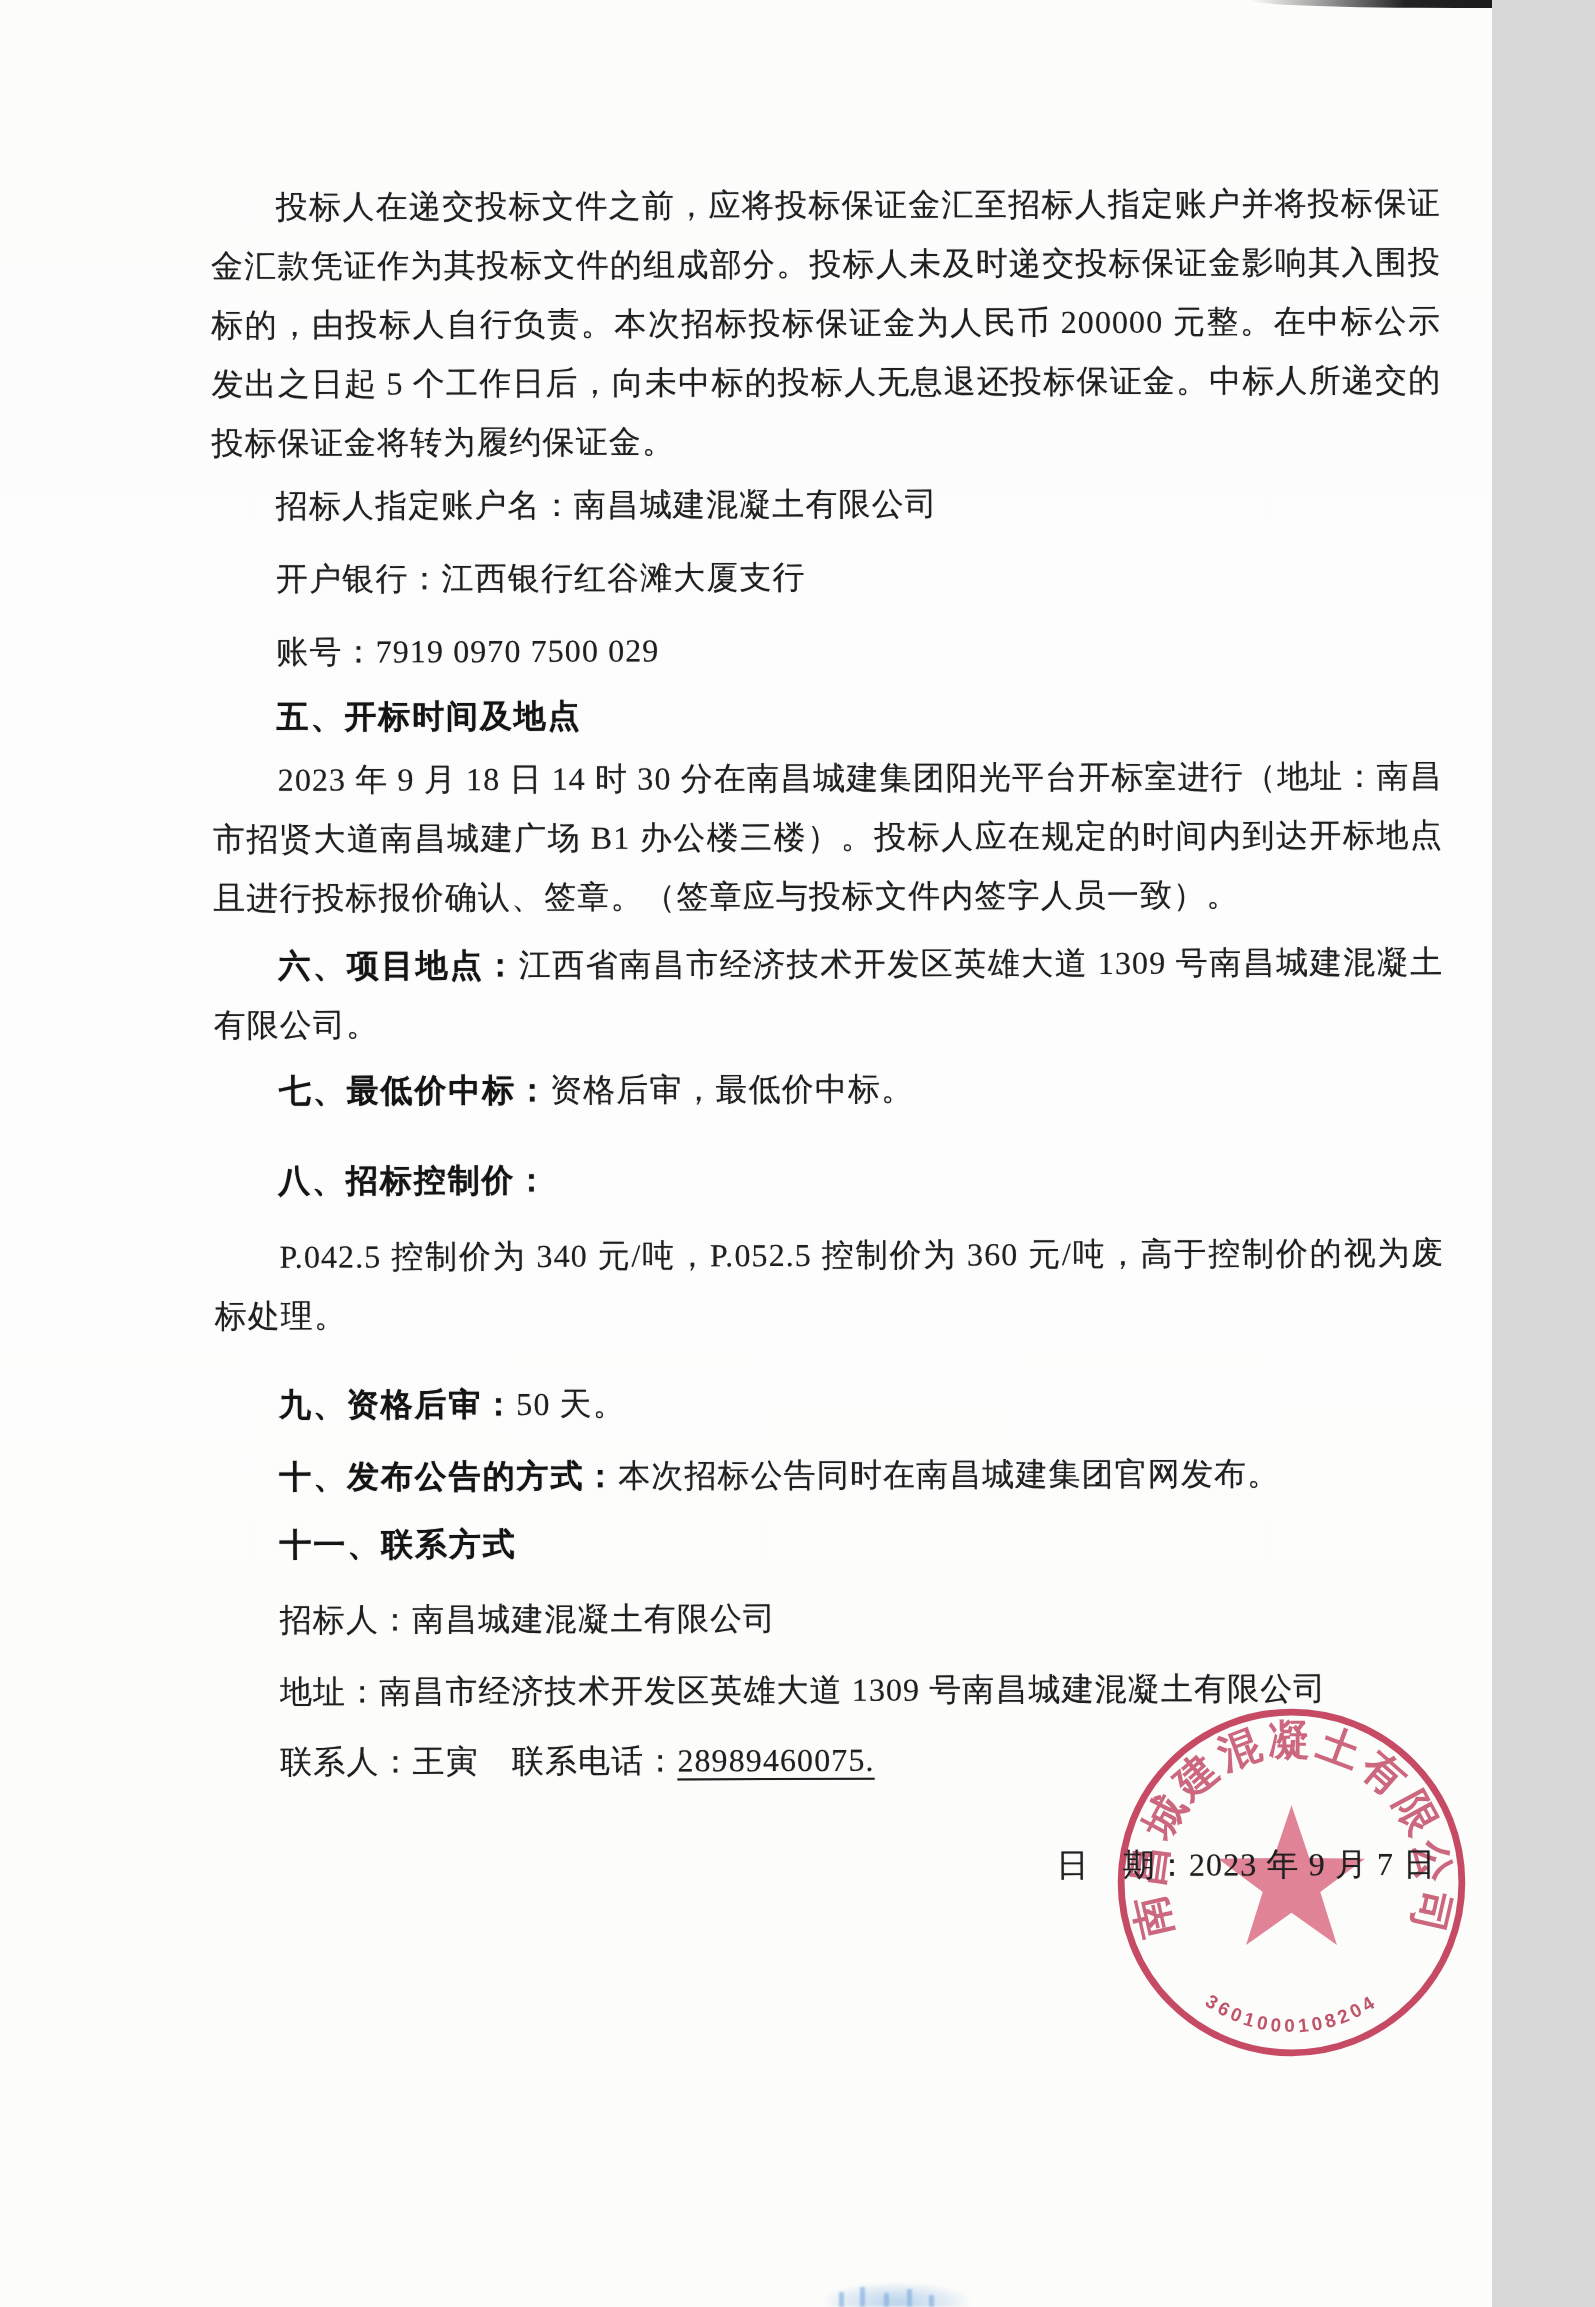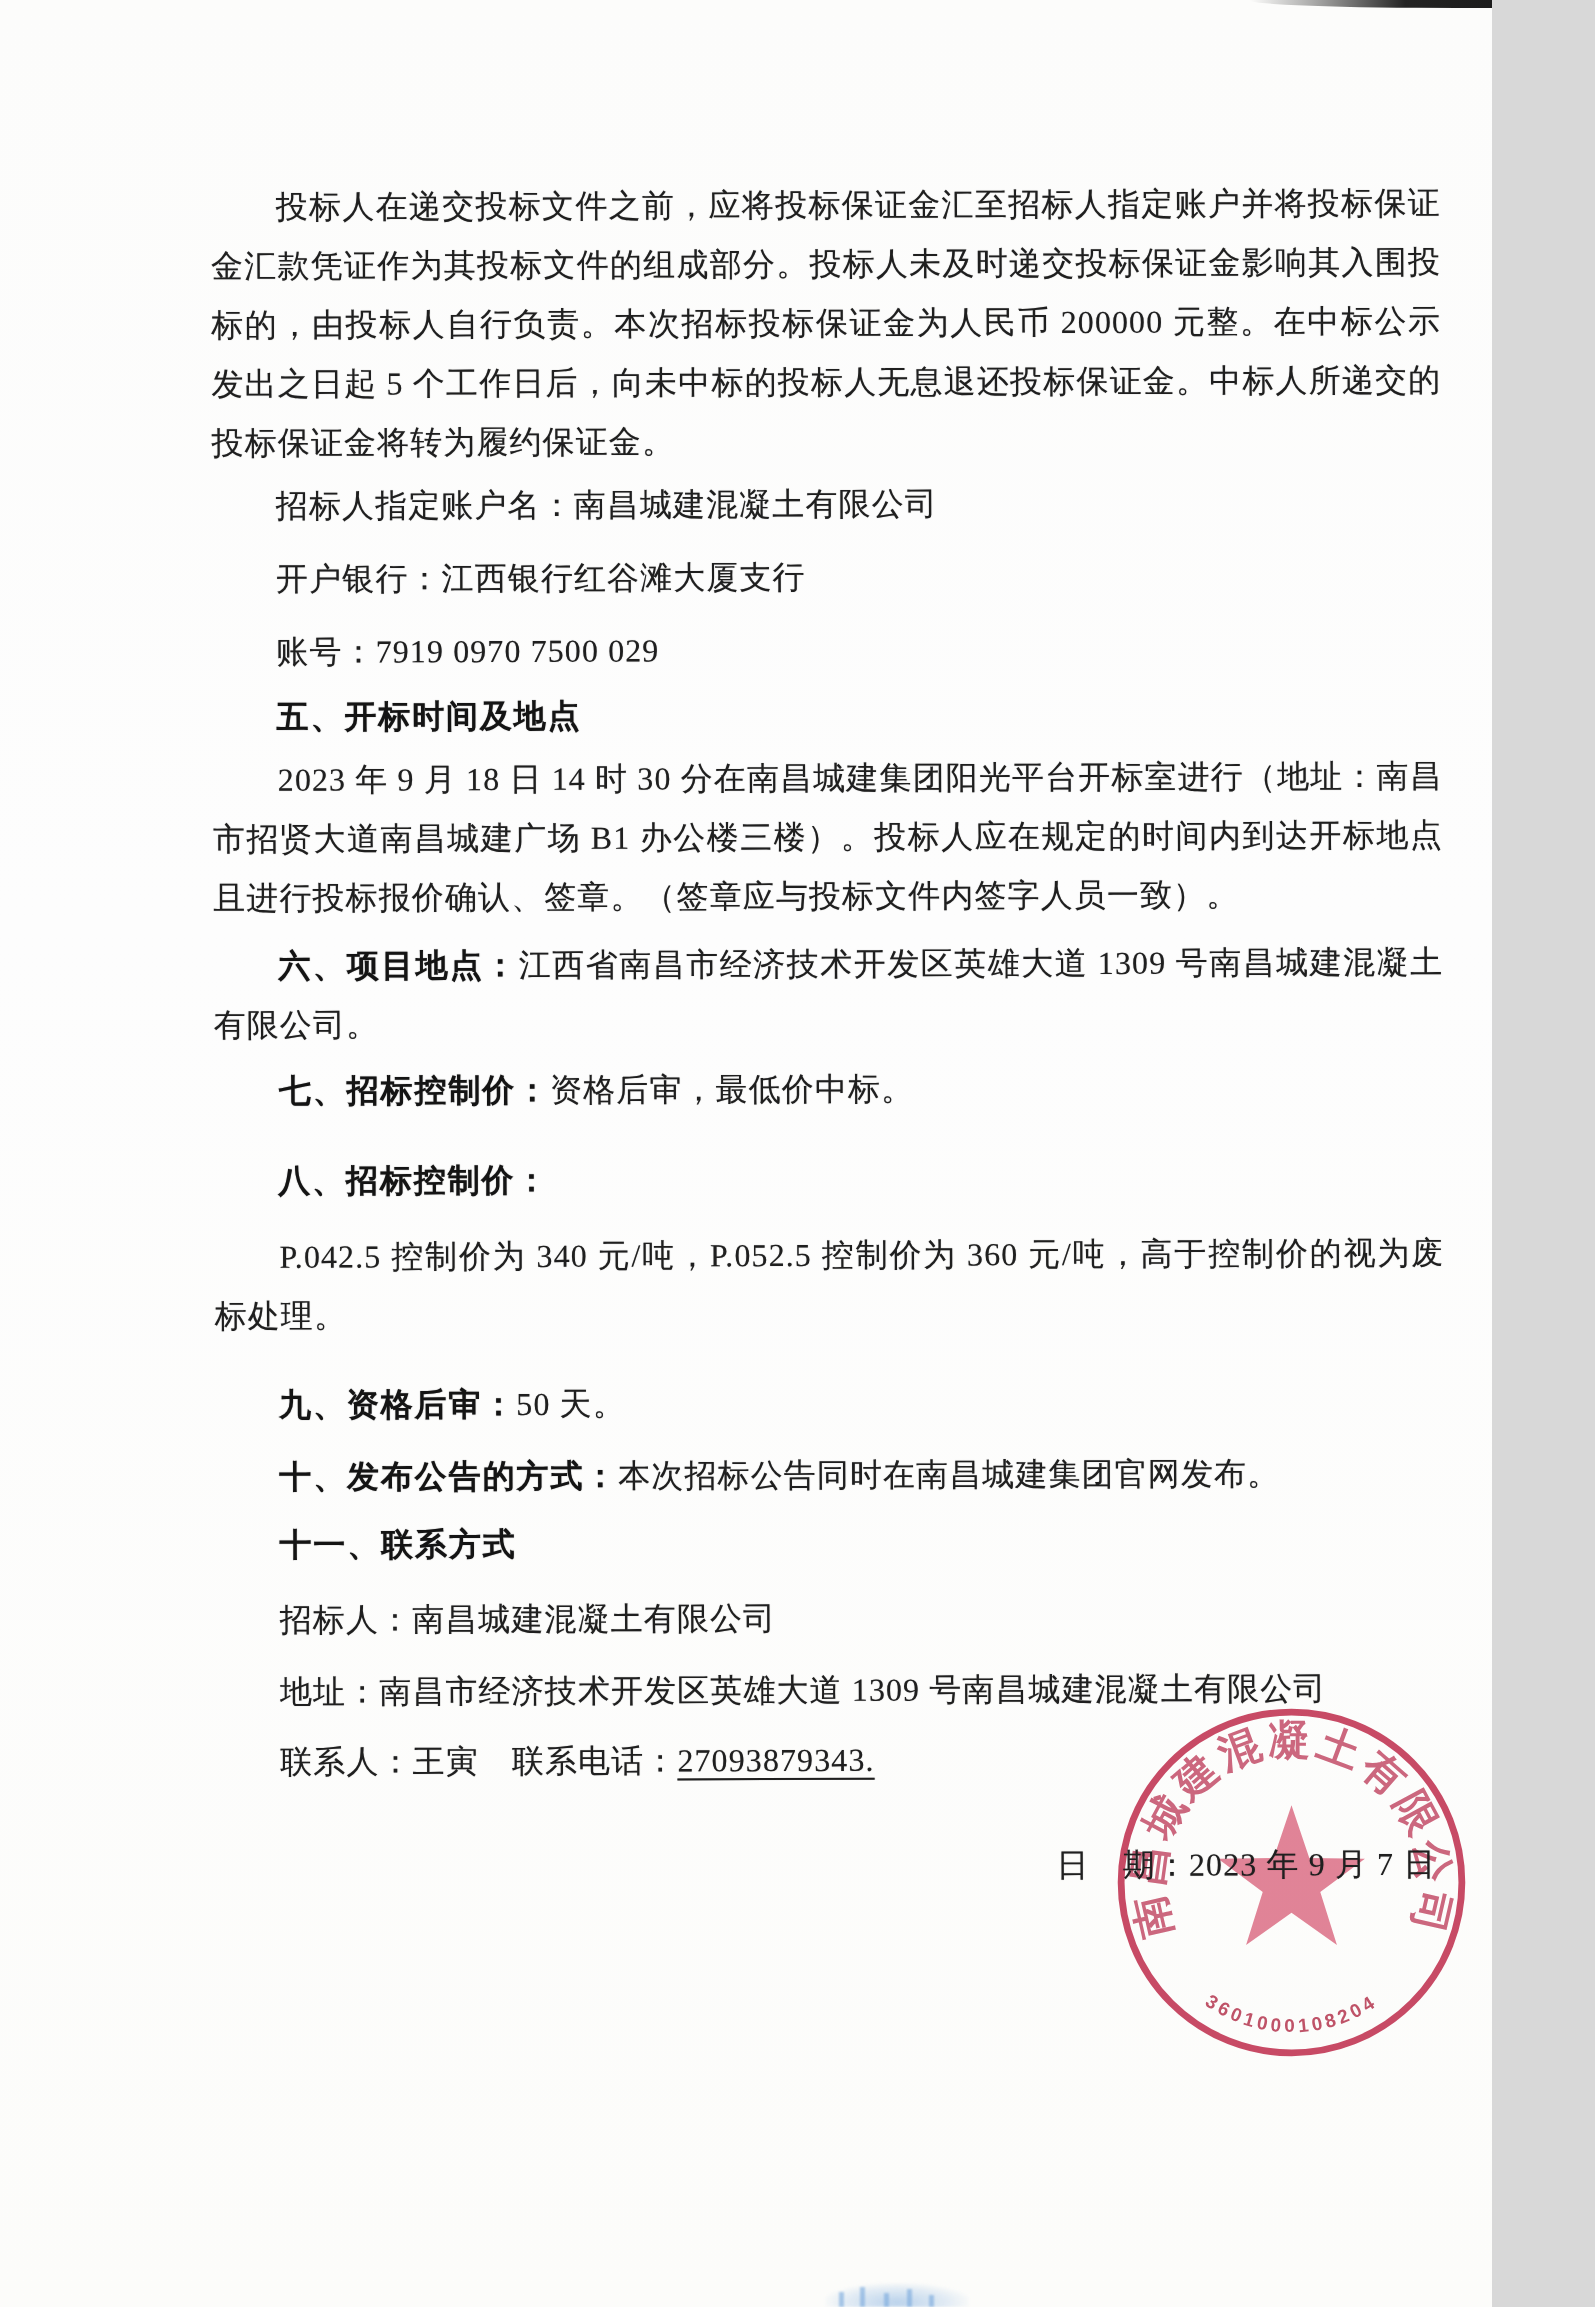--- a/index.html
+++ b/index.html
@@ -57,21 +57,21 @@
 
     <div class="tb hd" style="left:278px; top:686px;">五、开标时间及地点</div>
 
     <div class="tb para" style="left:214px; top:749px;">2023 年 9 月 18 日 14 时 30 分在南昌城建集团阳光平台开标室进行（地址：南昌市招贤大道南昌城建广场 B1 办公楼三楼）。投标人应在规定的时间内到达开标地点且进行投标报价确认、签章。（签章应与投标文件内签字人员一致）。</div>
 
     <div class="tb para" style="left:214px; top:935px;">
       <span class="hd">六、项目地点：</span><span>江西省南昌市经济技术开发区英雄大道 1309 号南昌城建混凝土有限公司。</span>
     </div>
 
     <div class="tb para" style="left:214px; top:1060px;">
-      <span class="hd">七、招标控制价：</span><span>资格后审，最低价中标。</span>
+      <span class="hd">七、最低价中标：</span><span>资格后审，最低价中标。</span>
     </div>
 
     <div class="tb hd" style="left:278px; top:1150px;font-family:Liberation Serif, serif;">八、招标控制价：</div>
 
     <div class="tb para" style="left:214px; top:1226px;">P.042.5 控制价为 340 元/吨，P.052.5 控制价为 360 元/吨，高于控制价的视为废标处理。</div>
 
     <div class="tb" style="left:278px; top:1374px;">
       <span class="hd">九、资格后审：</span><span>50 天。</span>
     </div>
 
@@ -79,21 +79,21 @@
       <span class="hd">十、发布公告的方式：</span><span>本次招标公告同时在南昌城建集团官网发布。</span>
     </div>
 
     <div class="tb hd" style="left:278px; top:1514px;text-align:center;">十一、联系方式</div>
 
     <div class="tb" style="left:278px; top:1589px;">招标人：南昌城建混凝土有限公司</div>
 
     <div class="tb" style="left:278px; top:1661px;">地址：南昌市经济技术开发区英雄大道 1309 号南昌城建混凝土有限公司</div>
 
     <div class="tb" style="left:278px; top:1731px;">
-      <span>联系人：王寅　联系电话：</span><span class="phone">27093879343.</span>
+      <span>联系人：王寅　联系电话：</span><span class="phone">28989460075.</span>
     </div>
 
     <div class="tb" style="left:1054px; top:1837px; z-index:4;">日　期：2023 年 9 月 7 日</div>
 
   </div>
 
   <svg class="seal-svg" viewBox="0 0 490 490" aria-hidden="true">
     <defs>
       <path id="arcTop" d="M 90.9 316.8 A 170 170 0 1 1 399.1 316.8" fill="none"></path>
       <path id="arcBottom" d="M 125.9 403.1 A 198 198 0 0 0 364.1 403.1" fill="none"></path>

